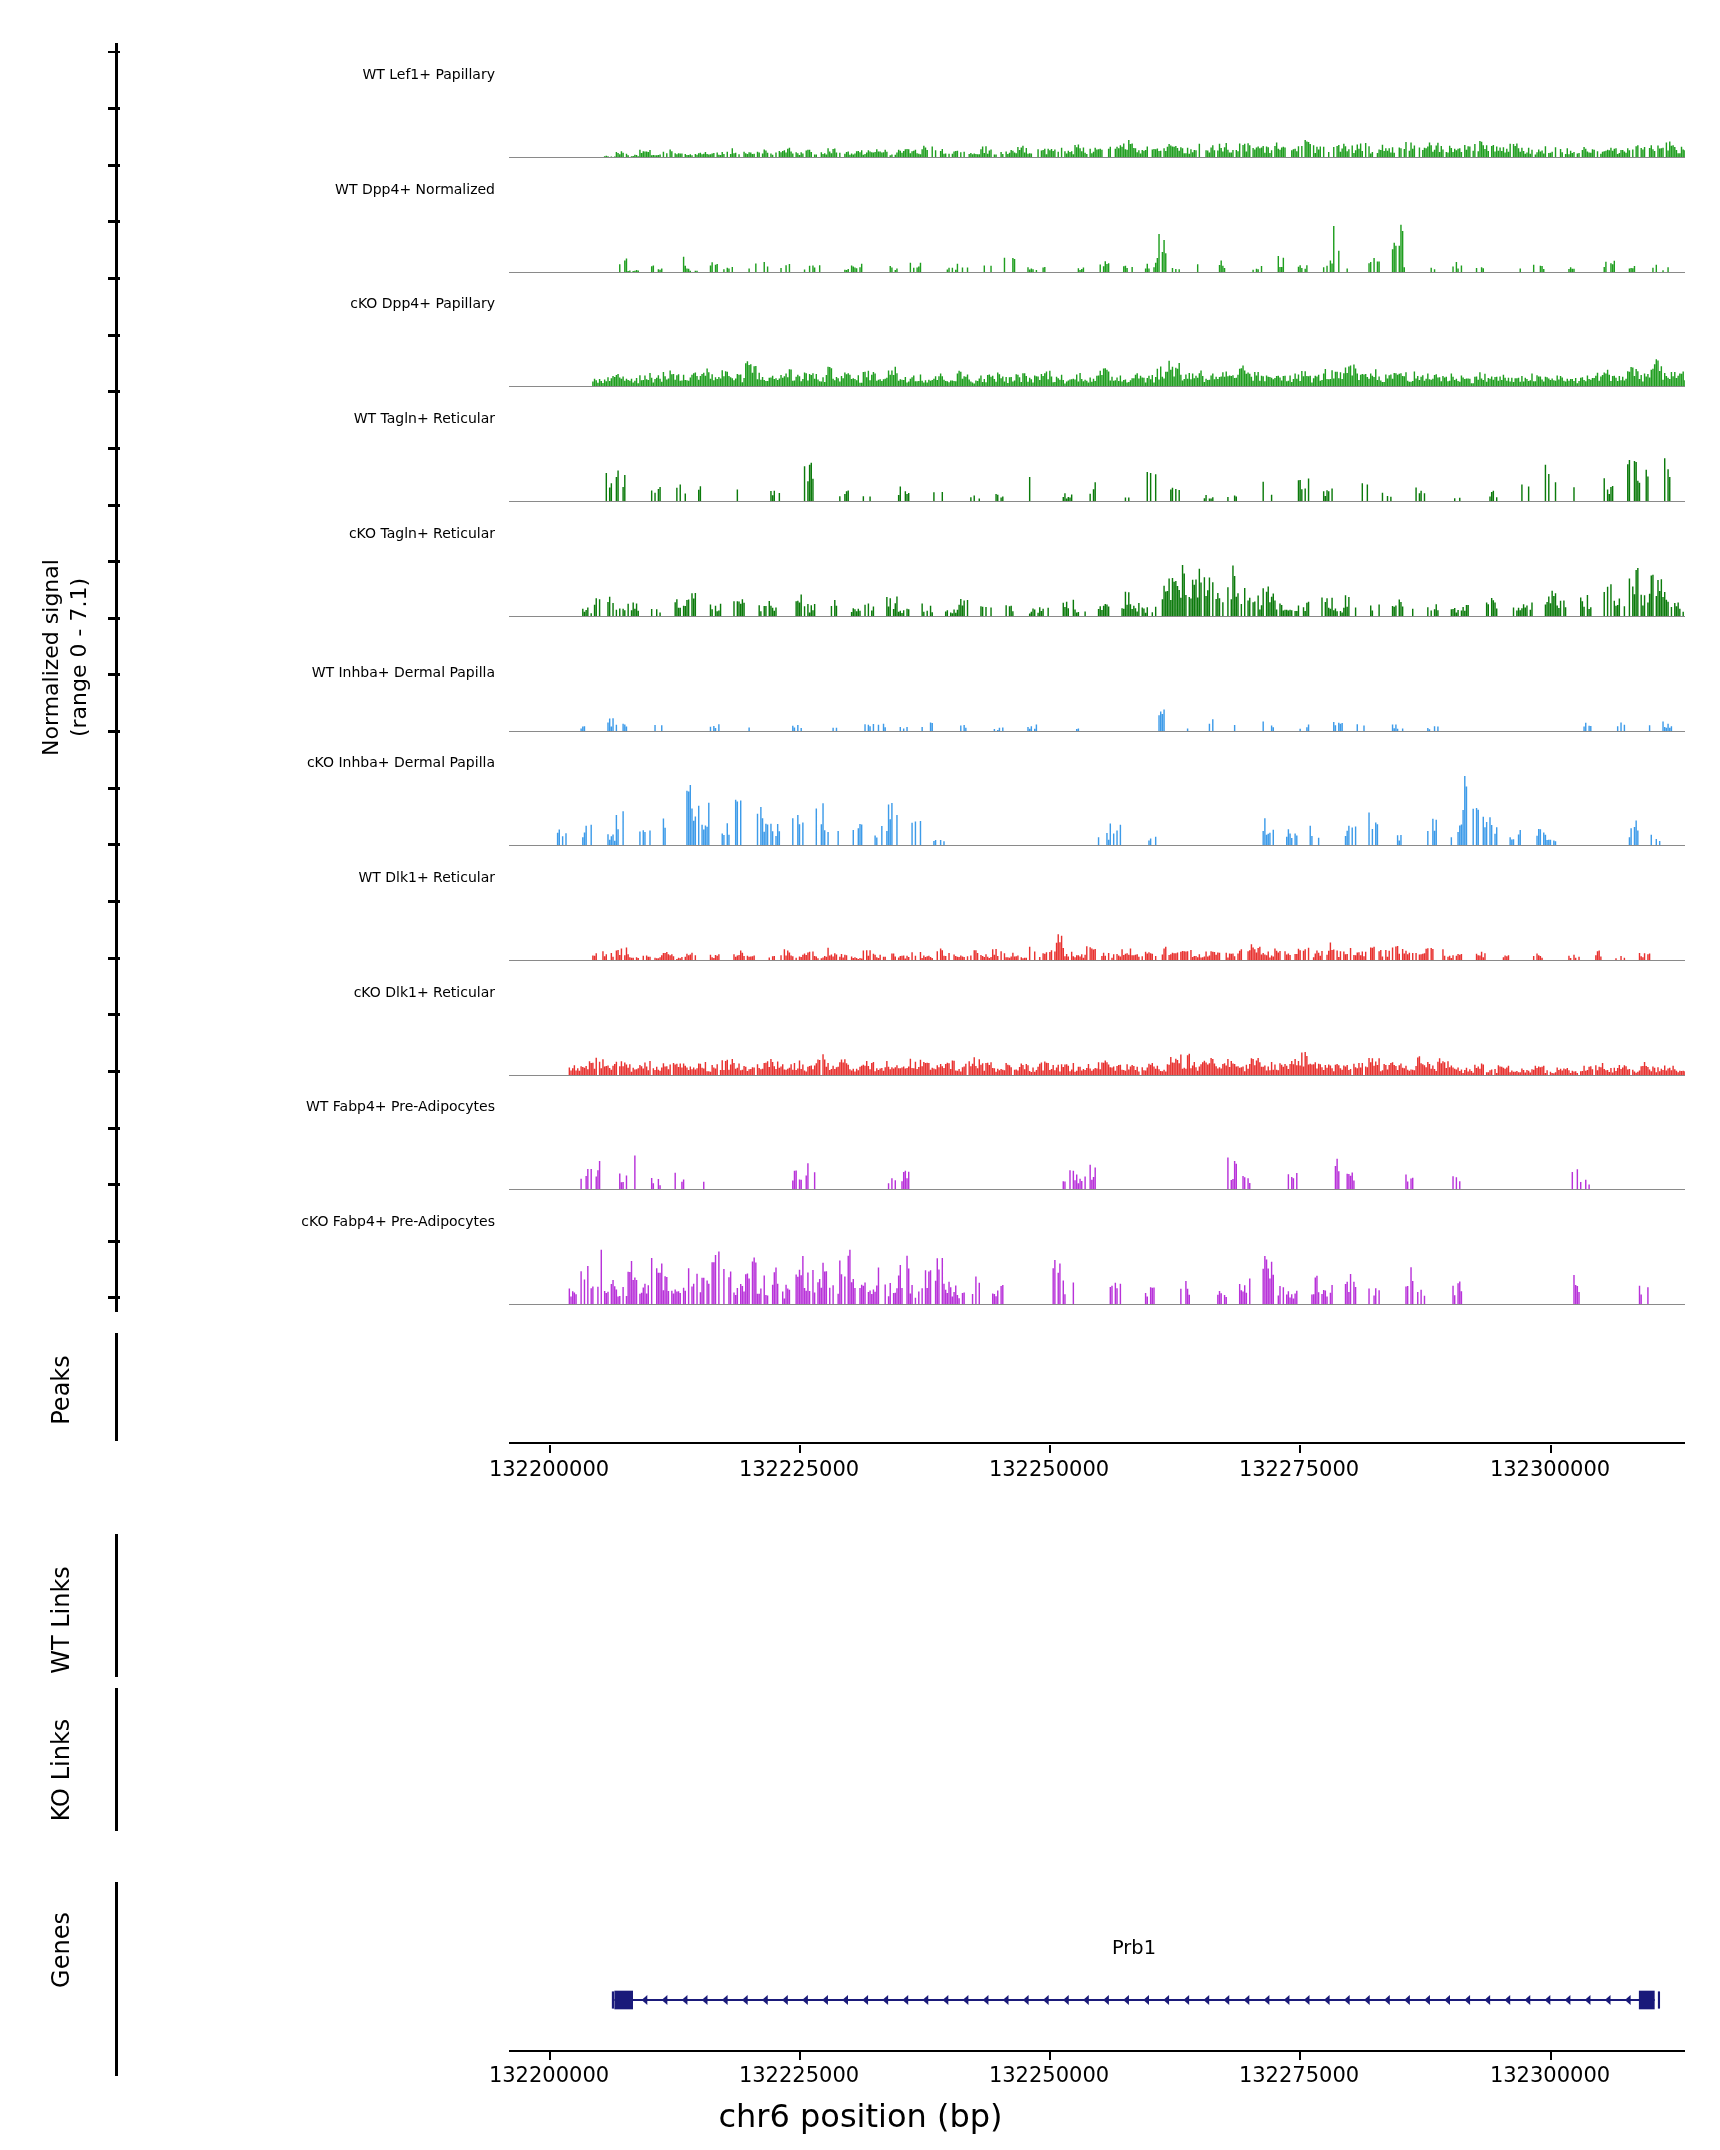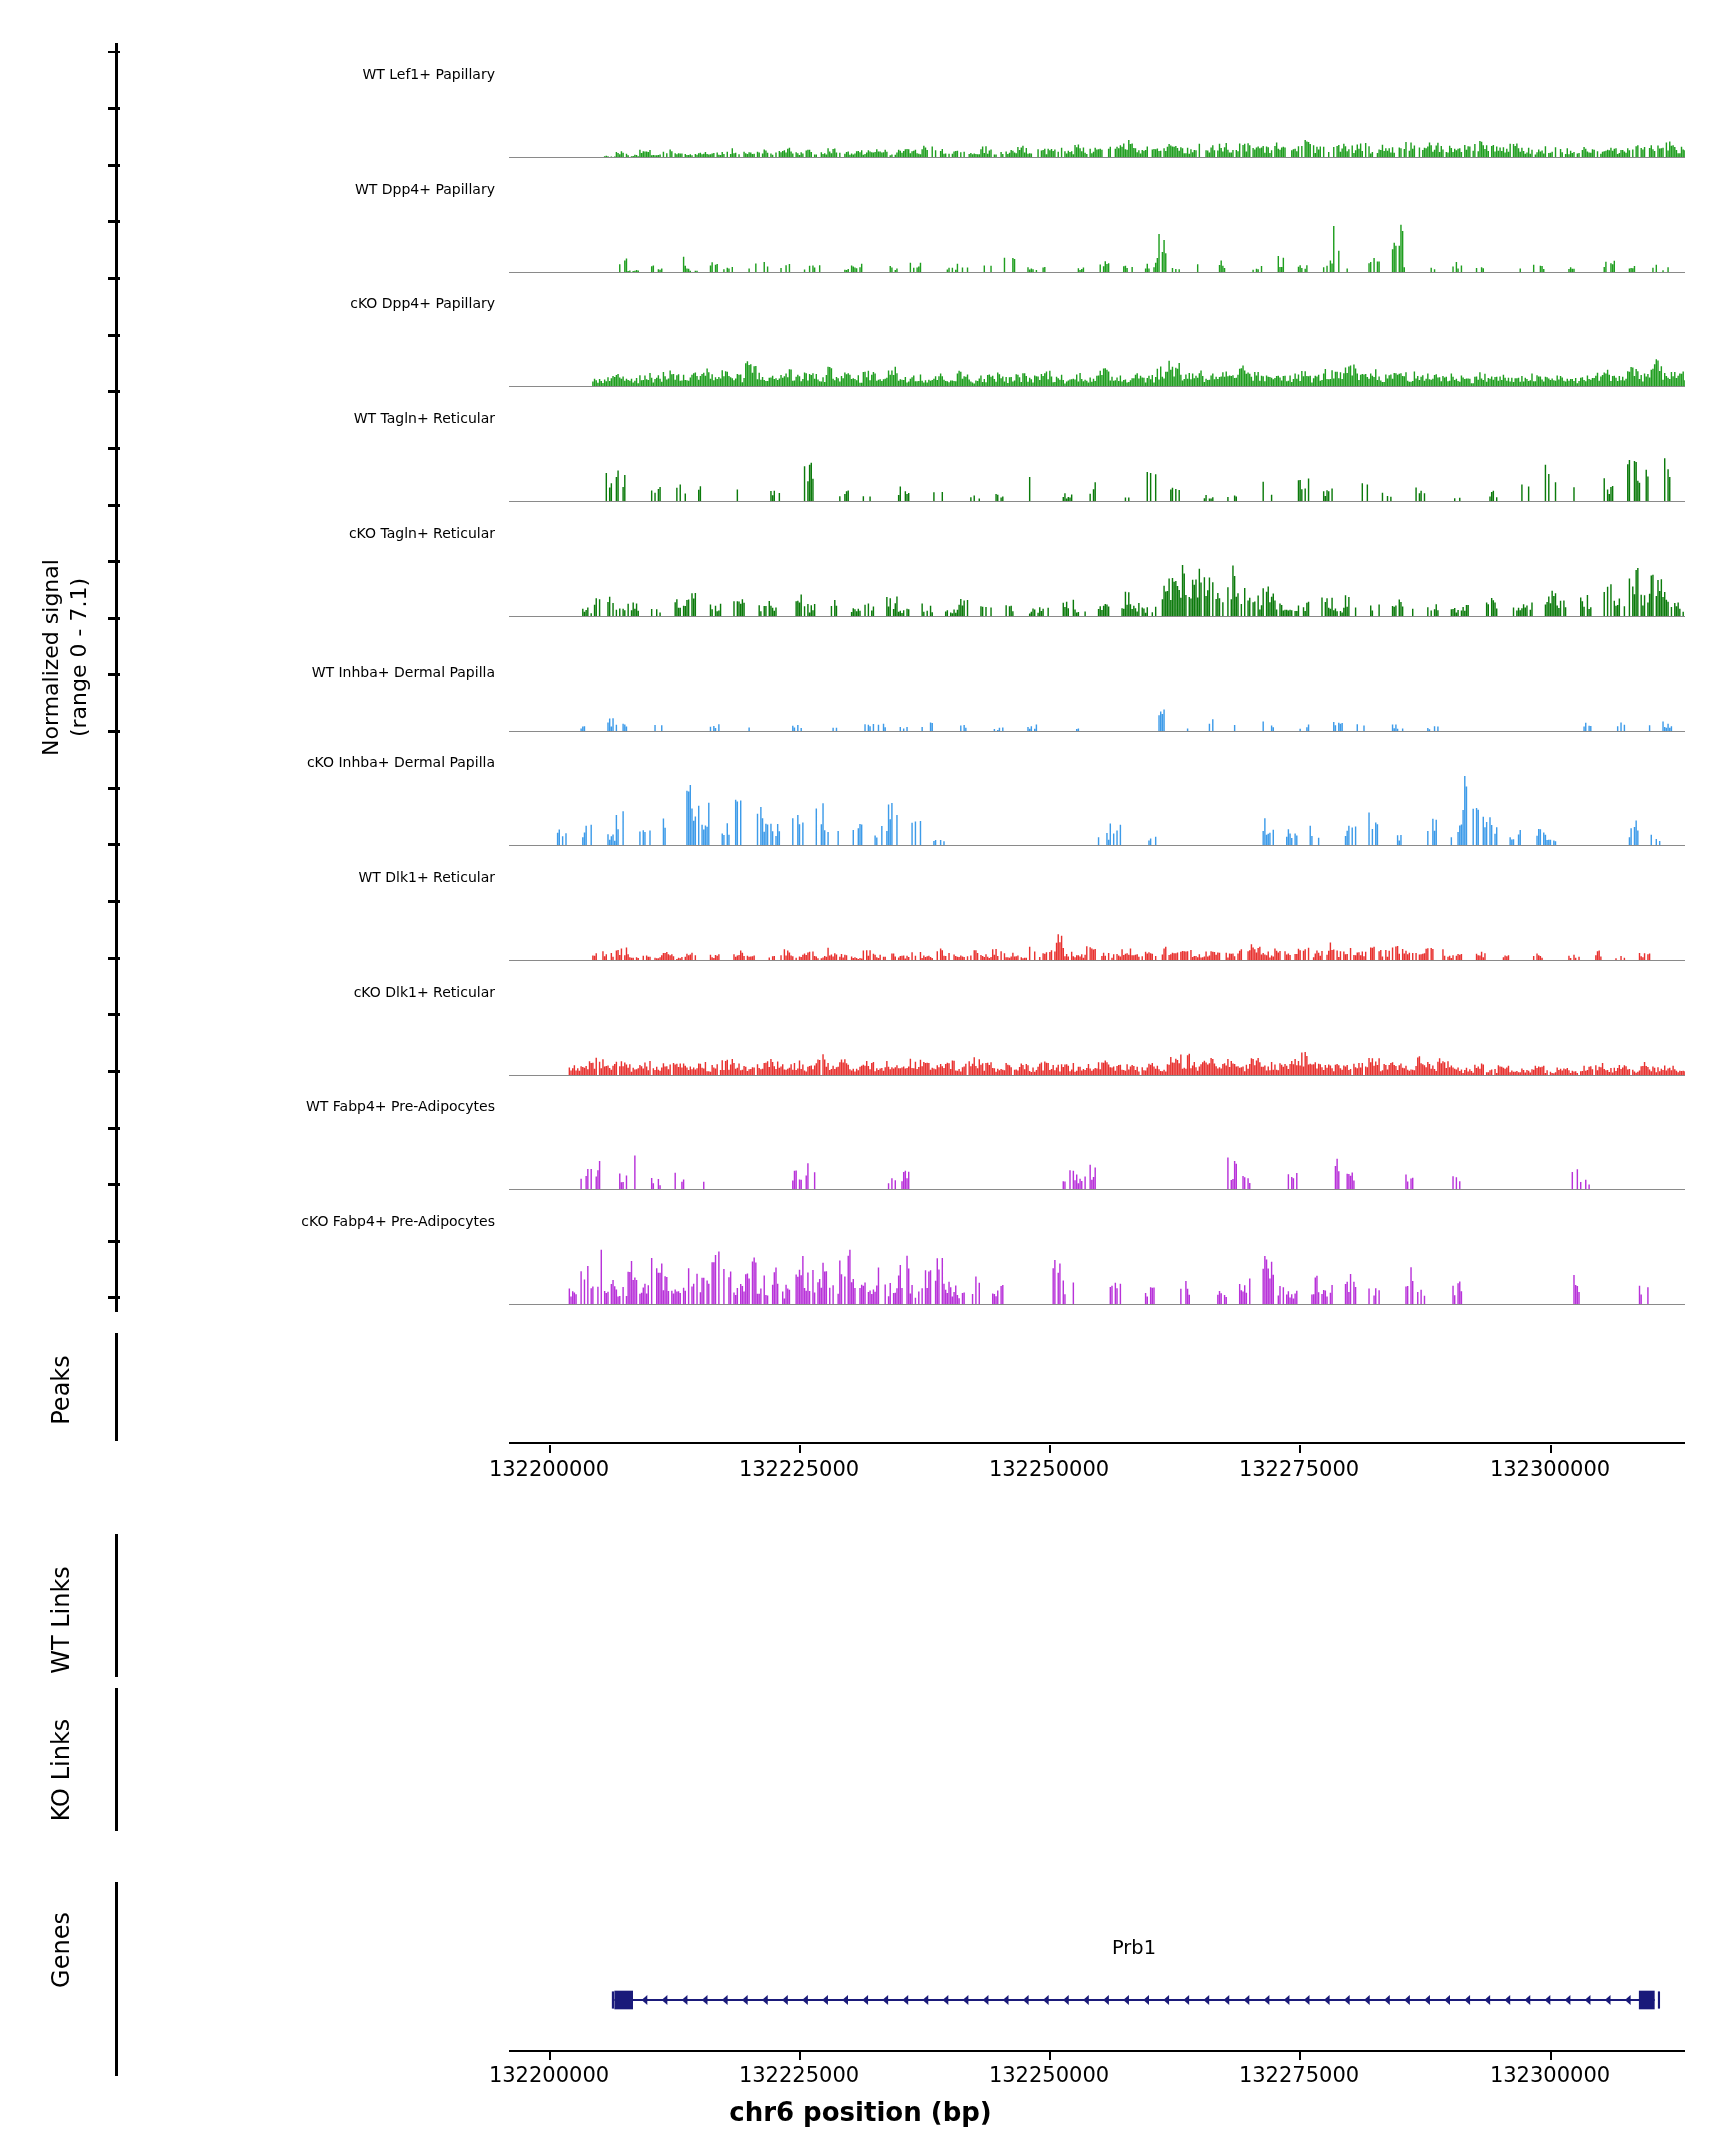--- a/index.html
+++ b/index.html
@@ -107,26 +107,25 @@
   }
   .axis-tick-label {
     position: absolute;
     font-size: 21px;
     color: #000;
     transform: translateX(-50%);
     white-space: nowrap;
   }
   .x-title {
     position: absolute;
-    font-size: 26px;
+    font-size: 32px;
     color: #000;
     text-align: center;
     width: 100%;
     left: 0;
-    font-weight: bold;
   }
   #gene-name {
     position: absolute;
     font-size: 19.4px;
     color: #000;
     transform: translateX(-50%);
   }
 </style>
 </head>
 <body>
@@ -166,21 +165,21 @@
     <div id="tracks">
         <div class="track" style="top: 43px; height: 86px;">
           <div class="track-label" style="top: -5.7px;">WT Lef1+ Papillary</div>
           <div class="track-canvas" style="top: 16px; height: 70px;">
             <svg viewBox="0 0 1640 98" preserveAspectRatio="none">
               <path d="M132.37,98h1.99v-1.01h-1.99zM134.71,98h1.99v-1.71h-1.99zM137.06,98h1.99v-1.14h-1.99zM141.74,98h1.99v-0.62h-1.99zM146.43,98h1.99v-0.87h-1.99zM148.77,98h1.99v-6.96h-1.99zM151.11,98h1.99v-5.65h-1.99zM153.46,98h1.99v-3.95h-1.99zM155.80,98h1.99v-8.30h-1.99zM158.14,98h1.99v-6.04h-1.99zM162.83,98h1.99v-4.56h-1.99zM165.17,98h1.99v-2.37h-1.99zM169.86,98h1.99v-1.00h-1.99zM172.20,98h1.99v-1.56h-1.99zM174.54,98h1.99v-3.12h-1.99zM176.89,98h1.99v-2.74h-1.99zM179.23,98h1.99v-1.01h-1.99zM181.57,98h1.99v-10.31h-1.99zM183.91,98h1.99v-5.58h-1.99zM186.26,98h1.99v-8.02h-1.99zM188.60,98h1.99v-7.78h-1.99zM190.94,98h1.99v-7.74h-1.99zM193.29,98h1.99v-6.95h-1.99zM195.63,98h1.99v-9.83h-1.99zM197.97,98h1.99v-2.56h-1.99zM200.31,98h1.99v-2.74h-1.99zM202.66,98h1.99v-2.50h-1.99zM205.00,98h1.99v-2.45h-1.99zM207.34,98h1.99v-2.87h-1.99zM209.69,98h1.99v-3.40h-1.99zM214.37,98h1.99v-7.58h-1.99zM219.06,98h1.99v-5.47h-1.99zM223.74,98h1.99v-10.52h-1.99zM226.09,98h1.99v-8.29h-1.99zM230.77,98h1.99v-5.30h-1.99zM233.11,98h1.99v-3.80h-1.99zM235.46,98h1.99v-5.33h-1.99zM237.80,98h1.99v-4.97h-1.99zM240.14,98h1.99v-5.05h-1.99zM244.83,98h1.99v-4.30h-1.99zM247.17,98h1.99v-2.90h-1.99zM249.51,98h1.99v-2.81h-1.99zM251.86,98h1.99v-3.74h-1.99zM254.20,98h1.99v-2.65h-1.99zM258.89,98h1.99v-4.18h-1.99zM261.23,98h1.99v-3.20h-1.99zM263.57,98h1.99v-5.25h-1.99zM265.91,98h1.99v-5.94h-1.99zM268.26,98h1.99v-3.90h-1.99zM270.60,98h1.99v-4.45h-1.99zM272.94,98h1.99v-7.09h-1.99zM275.29,98h1.99v-4.33h-1.99zM277.63,98h1.99v-3.63h-1.99zM279.97,98h1.99v-4.04h-1.99zM282.31,98h1.99v-4.99h-1.99zM284.66,98h1.99v-5.54h-1.99zM289.34,98h1.99v-6.33h-1.99zM291.69,98h1.99v-3.18h-1.99zM294.03,98h1.99v-2.68h-1.99zM296.37,98h1.99v-7.16h-1.99zM298.71,98h1.99v-4.25h-1.99zM303.40,98h1.99v-7.53h-1.99zM308.09,98h1.99v-4.34h-1.99zM310.43,98h1.99v-12.44h-1.99zM312.77,98h1.99v-5.27h-1.99zM315.11,98h1.99v-6.16h-1.99zM319.80,98h1.99v-3.78h-1.99zM326.83,98h1.99v-7.50h-1.99zM329.17,98h1.99v-5.35h-1.99zM331.51,98h1.99v-4.34h-1.99zM333.86,98h1.99v-6.63h-1.99zM336.20,98h1.99v-6.46h-1.99zM338.54,98h1.99v-4.35h-1.99zM340.89,98h1.99v-4.52h-1.99zM345.57,98h1.99v-7.47h-1.99zM347.91,98h1.99v-6.35h-1.99zM352.60,98h1.99v-5.02h-1.99zM354.94,98h1.99v-10.60h-1.99zM357.29,98h1.99v-9.07h-1.99zM359.63,98h1.99v-5.94h-1.99zM364.31,98h1.99v-5.14h-1.99zM366.66,98h1.99v-3.03h-1.99zM371.34,98h1.99v-6.45h-1.99zM376.03,98h1.99v-8.56h-1.99zM378.37,98h1.99v-6.73h-1.99zM380.71,98h1.99v-8.36h-1.99zM383.06,98h1.99v-9.42h-1.99zM385.40,98h1.99v-6.38h-1.99zM387.74,98h1.99v-11.67h-1.99zM390.09,98h1.99v-13.26h-1.99zM392.43,98h1.99v-7.98h-1.99zM394.77,98h1.99v-5.09h-1.99zM399.46,98h1.99v-6.79h-1.99zM401.80,98h1.99v-5.38h-1.99zM404.14,98h1.99v-2.99h-1.99zM406.49,98h1.99v-6.67h-1.99zM408.83,98h1.99v-4.81h-1.99zM413.51,98h1.99v-9.15h-1.99zM415.86,98h1.99v-10.34h-1.99zM418.20,98h1.99v-10.29h-1.99zM420.54,98h1.99v-7.09h-1.99zM425.23,98h1.99v-3.52h-1.99zM427.57,98h1.99v-3.67h-1.99zM434.60,98h1.99v-6.67h-1.99zM436.94,98h1.99v-4.43h-1.99zM439.29,98h1.99v-5.49h-1.99zM441.63,98h1.99v-3.52h-1.99zM443.97,98h1.99v-12.40h-1.99zM446.31,98h1.99v-7.98h-1.99zM448.66,98h1.99v-5.46h-1.99zM451.00,98h1.99v-11.46h-1.99zM453.34,98h1.99v-12.04h-1.99zM455.69,98h1.99v-6.29h-1.99zM460.37,98h1.99v-6.21h-1.99zM467.40,98h1.99v-4.76h-1.99zM469.74,98h1.99v-7.22h-1.99zM472.09,98h1.99v-7.92h-1.99zM474.43,98h1.99v-3.05h-1.99zM476.77,98h1.99v-5.00h-1.99zM479.11,98h1.99v-3.41h-1.99zM481.46,98h1.99v-4.91h-1.99zM483.80,98h1.99v-8.21h-1.99zM486.14,98h1.99v-8.63h-1.99zM488.49,98h1.99v-6.70h-1.99zM490.83,98h1.99v-9.47h-1.99zM493.17,98h1.99v-3.27h-1.99zM495.51,98h1.99v-4.10h-1.99zM497.86,98h1.99v-6.38h-1.99zM500.20,98h1.99v-9.57h-1.99zM502.54,98h1.99v-7.77h-1.99zM504.89,98h1.99v-6.84h-1.99zM507.23,98h1.99v-6.41h-1.99zM509.57,98h1.99v-7.08h-1.99zM511.91,98h1.99v-10.90h-1.99zM514.26,98h1.99v-7.68h-1.99zM516.60,98h1.99v-7.80h-1.99zM518.94,98h1.99v-6.24h-1.99zM521.29,98h1.99v-6.62h-1.99zM523.63,98h1.99v-10.16h-1.99zM525.97,98h1.99v-7.54h-1.99zM530.66,98h1.99v-2.57h-1.99zM533.00,98h1.99v-3.72h-1.99zM537.69,98h1.99v-3.13h-1.99zM540.03,98h1.99v-6.45h-1.99zM542.37,98h1.99v-10.16h-1.99zM544.71,98h1.99v-8.97h-1.99zM547.06,98h1.99v-6.10h-1.99zM549.40,98h1.99v-8.68h-1.99zM551.74,98h1.99v-11.01h-1.99zM554.09,98h1.99v-11.36h-1.99zM556.43,98h1.99v-11.12h-1.99zM558.77,98h1.99v-5.29h-1.99zM561.11,98h1.99v-8.15h-1.99zM563.46,98h1.99v-8.80h-1.99zM565.80,98h1.99v-10.14h-1.99zM568.14,98h1.99v-5.32h-1.99zM570.49,98h1.99v-4.63h-1.99zM572.83,98h1.99v-4.04h-1.99zM575.17,98h1.99v-11.14h-1.99zM577.51,98h1.99v-15.88h-1.99zM579.86,98h1.99v-13.39h-1.99zM582.20,98h1.99v-10.08h-1.99zM589.23,98h1.99v-14.74h-1.99zM593.91,98h1.99v-9.54h-1.99zM600.94,98h1.99v-8.35h-1.99zM603.29,98h1.99v-11.29h-1.99zM605.63,98h1.99v-4.56h-1.99zM607.97,98h1.99v-5.03h-1.99zM612.66,98h1.99v-4.47h-1.99zM617.34,98h1.99v-4.48h-1.99zM619.69,98h1.99v-7.86h-1.99zM622.03,98h1.99v-8.41h-1.99zM624.37,98h1.99v-9.00h-1.99zM629.06,98h1.99v-6.61h-1.99zM633.74,98h1.99v-7.43h-1.99zM640.77,98h1.99v-4.42h-1.99zM643.11,98h1.99v-5.66h-1.99zM645.46,98h1.99v-4.06h-1.99zM647.80,98h1.99v-5.01h-1.99zM650.14,98h1.99v-4.18h-1.99zM652.49,98h1.99v-3.81h-1.99zM654.83,98h1.99v-4.02h-1.99zM657.17,98h1.99v-10.97h-1.99zM659.51,98h1.99v-15.02h-1.99zM661.86,98h1.99v-5.72h-1.99zM664.20,98h1.99v-15.15h-1.99zM666.54,98h1.99v-4.57h-1.99zM668.89,98h1.99v-9.26h-1.99zM671.23,98h1.99v-10.66h-1.99zM675.91,98h1.99v-3.47h-1.99zM678.26,98h1.99v-3.69h-1.99zM685.29,98h1.99v-7.03h-1.99zM687.63,98h1.99v-4.30h-1.99zM692.31,98h1.99v-7.75h-1.99zM694.66,98h1.99v-4.25h-1.99zM697.00,98h1.99v-5.94h-1.99zM699.34,98h1.99v-10.04h-1.99zM701.69,98h1.99v-8.77h-1.99zM704.03,98h1.99v-6.48h-1.99zM706.37,98h1.99v-5.50h-1.99zM708.71,98h1.99v-14.35h-1.99zM711.06,98h1.99v-10.05h-1.99zM713.40,98h1.99v-13.51h-1.99zM715.74,98h1.99v-16.02h-1.99zM718.09,98h1.99v-6.50h-1.99zM720.43,98h1.99v-12.67h-1.99zM722.77,98h1.99v-4.65h-1.99zM725.11,98h1.99v-5.17h-1.99zM727.46,98h1.99v-5.10h-1.99zM736.83,98h1.99v-11.15h-1.99zM741.51,98h1.99v-9.07h-1.99zM743.86,98h1.99v-9.88h-1.99zM746.20,98h1.99v-11.55h-1.99zM748.54,98h1.99v-4.06h-1.99zM750.89,98h1.99v-11.75h-1.99zM753.23,98h1.99v-9.41h-1.99zM755.57,98h1.99v-11.39h-1.99zM757.91,98h1.99v-8.48h-1.99zM760.26,98h1.99v-10.55h-1.99zM764.94,98h1.99v-7.57h-1.99zM769.63,98h1.99v-13.01h-1.99zM774.31,98h1.99v-8.33h-1.99zM776.66,98h1.99v-4.80h-1.99zM779.00,98h1.99v-8.84h-1.99zM781.34,98h1.99v-7.13h-1.99zM783.69,98h1.99v-8.21h-1.99zM786.03,98h1.99v-3.77h-1.99zM788.37,98h1.99v-17.19h-1.99zM790.71,98h1.99v-13.80h-1.99zM793.06,98h1.99v-17.74h-1.99zM795.40,98h1.99v-12.38h-1.99zM797.74,98h1.99v-8.27h-1.99zM800.09,98h1.99v-13.44h-1.99zM802.43,98h1.99v-6.18h-1.99zM804.77,98h1.99v-4.18h-1.99zM809.46,98h1.99v-11.67h-1.99zM811.80,98h1.99v-5.45h-1.99zM814.14,98h1.99v-7.47h-1.99zM816.49,98h1.99v-13.09h-1.99zM818.83,98h1.99v-10.52h-1.99zM821.17,98h1.99v-11.08h-1.99zM823.51,98h1.99v-11.65h-1.99zM825.86,98h1.99v-10.31h-1.99zM835.23,98h1.99v-11.75h-1.99zM837.57,98h1.99v-14.42h-1.99zM844.60,98h1.99v-11.81h-1.99zM846.94,98h1.99v-14.57h-1.99zM849.29,98h1.99v-12.50h-1.99zM851.63,98h1.99v-16.71h-1.99zM853.97,98h1.99v-14.45h-1.99zM856.31,98h1.99v-19.30h-1.99zM858.66,98h1.99v-11.04h-1.99zM861.00,98h1.99v-10.24h-1.99zM863.34,98h1.99v-24.08h-1.99zM865.69,98h1.99v-18.36h-1.99zM868.03,98h1.99v-19.05h-1.99zM870.37,98h1.99v-12.84h-1.99zM872.71,98h1.99v-12.56h-1.99zM875.06,98h1.99v-6.82h-1.99zM877.40,98h1.99v-9.54h-1.99zM879.74,98h1.99v-4.96h-1.99zM882.09,98h1.99v-10.05h-1.99zM884.43,98h1.99v-8.83h-1.99zM886.77,98h1.99v-9.82h-1.99zM889.11,98h1.99v-14.76h-1.99zM896.14,98h1.99v-10.68h-1.99zM898.49,98h1.99v-11.48h-1.99zM900.83,98h1.99v-11.07h-1.99zM903.17,98h1.99v-11.91h-1.99zM905.51,98h1.99v-8.60h-1.99zM907.86,98h1.99v-8.82h-1.99zM912.54,98h1.99v-12.31h-1.99zM914.89,98h1.99v-8.47h-1.99zM917.23,98h1.99v-14.54h-1.99zM919.57,98h1.99v-18.41h-1.99zM921.91,98h1.99v-16.39h-1.99zM924.26,98h1.99v-14.82h-1.99zM926.60,98h1.99v-14.49h-1.99zM928.94,98h1.99v-15.66h-1.99zM931.29,98h1.99v-12.81h-1.99zM933.63,98h1.99v-8.96h-1.99zM935.97,98h1.99v-13.84h-1.99zM938.31,98h1.99v-12.28h-1.99zM940.66,98h1.99v-5.49h-1.99zM943.00,98h1.99v-5.45h-1.99zM945.34,98h1.99v-13.08h-1.99zM947.69,98h1.99v-4.55h-1.99zM950.03,98h1.99v-11.01h-1.99zM952.37,98h1.99v-6.87h-1.99zM954.71,98h1.99v-10.05h-1.99zM957.06,98h1.99v-9.70h-1.99zM961.74,98h1.99v-18.66h-1.99zM971.11,98h1.99v-9.54h-1.99zM973.46,98h1.99v-9.21h-1.99zM975.80,98h1.99v-6.49h-1.99zM978.14,98h1.99v-13.34h-1.99zM980.49,98h1.99v-16.55h-1.99zM982.83,98h1.99v-9.57h-1.99zM987.51,98h1.99v-9.08h-1.99zM989.86,98h1.99v-18.74h-1.99zM992.20,98h1.99v-12.85h-1.99zM994.54,98h1.99v-7.81h-1.99zM996.89,98h1.99v-13.79h-1.99zM999.23,98h1.99v-19.71h-1.99zM1001.57,98h1.99v-10.36h-1.99zM1003.91,98h1.99v-6.33h-1.99zM1006.26,98h1.99v-6.27h-1.99zM1008.60,98h1.99v-9.84h-1.99zM1013.29,98h1.99v-10.07h-1.99zM1015.63,98h1.99v-8.20h-1.99zM1017.97,98h1.99v-19.16h-1.99zM1022.66,98h1.99v-17.22h-1.99zM1025.00,98h1.99v-18.76h-1.99zM1027.34,98h1.99v-7.98h-1.99zM1029.69,98h1.99v-19.52h-1.99zM1032.03,98h1.99v-16.55h-1.99zM1036.71,98h1.99v-12.87h-1.99zM1039.06,98h1.99v-10.72h-1.99zM1041.40,98h1.99v-13.62h-1.99zM1043.74,98h1.99v-14.98h-1.99zM1046.09,98h1.99v-12.37h-1.99zM1048.43,98h1.99v-13.45h-1.99zM1050.77,98h1.99v-15.51h-1.99zM1053.11,98h1.99v-5.90h-1.99zM1055.46,98h1.99v-15.07h-1.99zM1057.80,98h1.99v-13.71h-1.99zM1060.14,98h1.99v-5.68h-1.99zM1062.49,98h1.99v-9.42h-1.99zM1067.17,98h1.99v-15.71h-1.99zM1069.51,98h1.99v-20.52h-1.99zM1071.86,98h1.99v-11.71h-1.99zM1074.20,98h1.99v-10.13h-1.99zM1076.54,98h1.99v-13.49h-1.99zM1078.89,98h1.99v-14.56h-1.99zM1081.23,98h1.99v-13.36h-1.99zM1090.60,98h1.99v-9.68h-1.99zM1092.94,98h1.99v-10.85h-1.99zM1095.29,98h1.99v-11.74h-1.99zM1097.63,98h1.99v-8.25h-1.99zM1099.97,98h1.99v-15.35h-1.99zM1104.66,98h1.99v-15.55h-1.99zM1109.34,98h1.99v-24.07h-1.99zM1111.69,98h1.99v-21.99h-1.99zM1114.03,98h1.99v-21.32h-1.99zM1116.37,98h1.99v-18.42h-1.99zM1121.06,98h1.99v-16.78h-1.99zM1123.40,98h1.99v-5.52h-1.99zM1125.74,98h1.99v-14.57h-1.99zM1128.09,98h1.99v-10.70h-1.99zM1130.43,98h1.99v-14.74h-1.99zM1135.11,98h1.99v-14.61h-1.99zM1142.14,98h1.99v-6.97h-1.99zM1149.17,98h1.99v-14.29h-1.99zM1153.86,98h1.99v-15.57h-1.99zM1156.20,98h1.99v-16.89h-1.99zM1158.54,98h1.99v-7.51h-1.99zM1160.89,98h1.99v-11.98h-1.99zM1163.23,98h1.99v-18.99h-1.99zM1165.57,98h1.99v-15.14h-1.99zM1167.91,98h1.99v-8.21h-1.99zM1170.26,98h1.99v-11.02h-1.99zM1174.94,98h1.99v-16.33h-1.99zM1177.29,98h1.99v-5.81h-1.99zM1179.63,98h1.99v-9.53h-1.99zM1181.97,98h1.99v-17.80h-1.99zM1184.31,98h1.99v-11.67h-1.99zM1186.66,98h1.99v-19.21h-1.99zM1189.00,98h1.99v-8.63h-1.99zM1193.69,98h1.99v-19.87h-1.99zM1198.37,98h1.99v-15.30h-1.99zM1200.71,98h1.99v-4.94h-1.99zM1203.06,98h1.99v-7.08h-1.99zM1210.09,98h1.99v-5.78h-1.99zM1212.43,98h1.99v-10.54h-1.99zM1214.77,98h1.99v-9.91h-1.99zM1217.11,98h1.99v-17.33h-1.99zM1219.46,98h1.99v-8.51h-1.99zM1221.80,98h1.99v-12.35h-1.99zM1224.14,98h1.99v-9.03h-1.99zM1226.49,98h1.99v-12.49h-1.99zM1228.83,98h1.99v-6.55h-1.99zM1231.17,98h1.99v-13.79h-1.99zM1233.51,98h1.99v-5.92h-1.99zM1240.54,98h1.99v-13.38h-1.99zM1242.89,98h1.99v-12.35h-1.99zM1247.57,98h1.99v-11.20h-1.99zM1249.91,98h1.99v-21.33h-1.99zM1254.60,98h1.99v-9.04h-1.99zM1256.94,98h1.99v-20.49h-1.99zM1259.29,98h1.99v-11.80h-1.99zM1261.63,98h1.99v-16.21h-1.99zM1268.66,98h1.99v-13.39h-1.99zM1273.34,98h1.99v-9.99h-1.99zM1275.69,98h1.99v-13.04h-1.99zM1278.03,98h1.99v-12.52h-1.99zM1280.37,98h1.99v-14.83h-1.99zM1282.71,98h1.99v-20.60h-1.99zM1285.06,98h1.99v-16.76h-1.99zM1287.40,98h1.99v-7.56h-1.99zM1289.74,98h1.99v-10.18h-1.99zM1292.09,98h1.99v-16.45h-1.99zM1294.43,98h1.99v-20.29h-1.99zM1296.77,98h1.99v-7.23h-1.99zM1299.11,98h1.99v-15.78h-1.99zM1301.46,98h1.99v-10.67h-1.99zM1306.14,98h1.99v-7.18h-1.99zM1308.49,98h1.99v-6.29h-1.99zM1310.83,98h1.99v-15.87h-1.99zM1313.17,98h1.99v-12.87h-1.99zM1315.51,98h1.99v-7.20h-1.99zM1317.86,98h1.99v-11.55h-1.99zM1320.20,98h1.99v-9.49h-1.99zM1322.54,98h1.99v-11.60h-1.99zM1324.89,98h1.99v-12.56h-1.99zM1327.23,98h1.99v-6.99h-1.99zM1331.91,98h1.99v-16.96h-1.99zM1334.26,98h1.99v-10.16h-1.99zM1336.60,98h1.99v-15.10h-1.99zM1338.94,98h1.99v-14.97h-1.99zM1343.63,98h1.99v-8.77h-1.99zM1345.97,98h1.99v-18.63h-1.99zM1350.66,98h1.99v-8.20h-1.99zM1353.00,98h1.99v-22.74h-1.99zM1355.34,98h1.99v-21.82h-1.99zM1357.69,98h1.99v-16.55h-1.99zM1360.03,98h1.99v-11.35h-1.99zM1362.37,98h1.99v-16.61h-1.99zM1364.71,98h1.99v-8.64h-1.99zM1369.40,98h1.99v-15.54h-1.99zM1371.74,98h1.99v-17.09h-1.99zM1374.09,98h1.99v-7.73h-1.99zM1376.43,98h1.99v-15.07h-1.99zM1378.77,98h1.99v-9.02h-1.99zM1381.11,98h1.99v-13.32h-1.99zM1383.46,98h1.99v-8.59h-1.99zM1385.80,98h1.99v-13.68h-1.99zM1388.14,98h1.99v-6.48h-1.99zM1390.49,98h1.99v-11.88h-1.99zM1392.83,98h1.99v-7.28h-1.99zM1395.17,98h1.99v-18.72h-1.99zM1399.86,98h1.99v-18.43h-1.99zM1402.20,98h1.99v-15.47h-1.99zM1404.54,98h1.99v-19.14h-1.99zM1406.89,98h1.99v-12.42h-1.99zM1409.23,98h1.99v-7.51h-1.99zM1411.57,98h1.99v-13.14h-1.99zM1413.91,98h1.99v-8.56h-1.99zM1416.26,98h1.99v-4.57h-1.99zM1418.60,98h1.99v-6.53h-1.99zM1420.94,98h1.99v-13.06h-1.99zM1423.29,98h1.99v-4.58h-1.99zM1425.63,98h1.99v-10.26h-1.99zM1430.31,98h1.99v-3.47h-1.99zM1432.66,98h1.99v-6.90h-1.99zM1435.00,98h1.99v-10.65h-1.99zM1437.34,98h1.99v-7.93h-1.99zM1439.69,98h1.99v-9.09h-1.99zM1442.03,98h1.99v-5.12h-1.99zM1444.37,98h1.99v-15.32h-1.99zM1449.06,98h1.99v-5.78h-1.99zM1451.40,98h1.99v-5.91h-1.99zM1453.74,98h1.99v-7.33h-1.99zM1458.43,98h1.99v-14.00h-1.99zM1465.46,98h1.99v-11.37h-1.99zM1467.80,98h1.99v-6.59h-1.99zM1472.49,98h1.99v-4.21h-1.99zM1474.83,98h1.99v-12.58h-1.99zM1477.17,98h1.99v-3.73h-1.99zM1479.51,98h1.99v-8.93h-1.99zM1481.86,98h1.99v-5.80h-1.99zM1484.20,98h1.99v-7.01h-1.99zM1488.89,98h1.99v-5.06h-1.99zM1491.23,98h1.99v-5.62h-1.99zM1495.91,98h1.99v-9.89h-1.99zM1498.26,98h1.99v-14.12h-1.99zM1500.60,98h1.99v-11.61h-1.99zM1502.94,98h1.99v-7.79h-1.99zM1505.29,98h1.99v-6.24h-1.99zM1507.63,98h1.99v-6.21h-1.99zM1509.97,98h1.99v-11.07h-1.99zM1512.31,98h1.99v-10.43h-1.99zM1517.00,98h1.99v-8.06h-1.99zM1521.69,98h1.99v-4.58h-1.99zM1524.03,98h1.99v-7.51h-1.99zM1526.37,98h1.99v-8.24h-1.99zM1528.71,98h1.99v-8.79h-1.99zM1531.06,98h1.99v-10.25h-1.99zM1533.40,98h1.99v-9.72h-1.99zM1535.74,98h1.99v-13.26h-1.99zM1538.09,98h1.99v-8.91h-1.99zM1540.43,98h1.99v-11.74h-1.99zM1542.77,98h1.99v-12.49h-1.99zM1545.11,98h1.99v-4.16h-1.99zM1547.46,98h1.99v-5.63h-1.99zM1549.80,98h1.99v-9.89h-1.99zM1552.14,98h1.99v-9.84h-1.99zM1554.49,98h1.99v-7.78h-1.99zM1556.83,98h1.99v-5.98h-1.99zM1559.17,98h1.99v-12.57h-1.99zM1561.51,98h1.99v-9.69h-1.99zM1566.20,98h1.99v-10.49h-1.99zM1570.89,98h1.99v-15.31h-1.99zM1573.23,98h1.99v-16.70h-1.99zM1577.91,98h1.99v-12.67h-1.99zM1580.26,98h1.99v-10.69h-1.99zM1582.60,98h1.99v-14.15h-1.99zM1589.63,98h1.99v-12.81h-1.99zM1591.97,98h1.99v-16.64h-1.99zM1594.31,98h1.99v-11.09h-1.99zM1596.66,98h1.99v-8.65h-1.99zM1601.34,98h1.99v-16.19h-1.99zM1603.69,98h1.99v-12.03h-1.99zM1606.03,98h1.99v-12.56h-1.99zM1608.37,98h1.99v-13.31h-1.99zM1613.06,98h1.99v-20.61h-1.99zM1615.40,98h1.99v-9.30h-1.99zM1617.74,98h1.99v-21.89h-1.99zM1620.09,98h1.99v-15.82h-1.99zM1622.43,98h1.99v-16.64h-1.99zM1624.77,98h1.99v-14.17h-1.99zM1627.11,98h1.99v-9.78h-1.99zM1629.46,98h1.99v-5.20h-1.99zM1631.80,98h1.99v-5.48h-1.99zM1634.14,98h1.99v-14.42h-1.99zM1636.49,98h1.99v-10.48h-1.99zM1638.83,98h1.99v-9.67h-1.99z" fill="#1f9e1f"></path>
             </svg>
           </div>
         </div>
         <div class="track" style="top: 158px; height: 86px;">
-          <div class="track-label" style="top: -5.7px;">WT Dpp4+ Papillary</div>
+          <div class="track-label" style="top: -5.7px;">WT Dpp4+ Normalized</div>
           <div class="track-canvas" style="top: 16px; height: 70px;">
             <svg viewBox="0 0 1640 98" preserveAspectRatio="none">
               <path d="M153.46,98h1.99v-11.16h-1.99zM160.49,98h1.99v-16.46h-1.99zM162.83,98h1.99v-19.17h-1.99zM165.17,98h1.99v-1.30h-1.99zM167.51,98h1.99v-2.21h-1.99zM172.20,98h1.99v-1.27h-1.99zM174.54,98h1.99v-1.87h-1.99zM176.89,98h1.99v-2.87h-1.99zM179.23,98h1.99v-2.11h-1.99zM197.97,98h1.99v-8.22h-1.99zM200.31,98h1.99v-9.15h-1.99zM207.34,98h1.99v-3.75h-1.99zM209.69,98h1.99v-3.14h-1.99zM212.03,98h1.99v-5.06h-1.99zM242.49,98h1.99v-21.58h-1.99zM244.83,98h1.99v-8.87h-1.99zM247.17,98h1.99v-4.81h-1.99zM249.51,98h1.99v-4.68h-1.99zM251.86,98h1.99v-1.82h-1.99zM258.89,98h1.99v-1.87h-1.99zM261.23,98h1.99v-1.95h-1.99zM279.97,98h1.99v-9.32h-1.99zM282.31,98h1.99v-13.98h-1.99zM287.00,98h1.99v-10.15h-1.99zM289.34,98h1.99v-11.41h-1.99zM298.71,98h1.99v-3.95h-1.99zM303.40,98h1.99v-5.90h-1.99zM305.74,98h1.99v-5.03h-1.99zM310.43,98h1.99v-7.24h-1.99zM333.86,98h1.99v-4.87h-1.99zM343.23,98h1.99v-11.92h-1.99zM354.94,98h1.99v-14.31h-1.99zM359.63,98h1.99v-7.68h-1.99zM378.37,98h1.99v-5.73h-1.99zM385.40,98h1.99v-9.56h-1.99zM390.09,98h1.99v-11.29h-1.99zM411.17,98h1.99v-3.54h-1.99zM418.20,98h1.99v-8.82h-1.99zM422.89,98h1.99v-9.36h-1.99zM425.23,98h1.99v-6.31h-1.99zM432.26,98h1.99v-9.54h-1.99zM467.40,98h1.99v-3.37h-1.99zM469.74,98h1.99v-2.77h-1.99zM472.09,98h1.99v-4.27h-1.99zM476.77,98h1.99v-9.32h-1.99zM479.11,98h1.99v-7.96h-1.99zM481.46,98h1.99v-6.44h-1.99zM483.80,98h1.99v-5.27h-1.99zM488.49,98h1.99v-6.67h-1.99zM490.83,98h1.99v-11.65h-1.99zM530.66,98h1.99v-8.61h-1.99zM533.00,98h1.99v-6.32h-1.99zM537.69,98h1.99v-2.94h-1.99zM540.03,98h1.99v-5.02h-1.99zM558.77,98h1.99v-13.29h-1.99zM563.46,98h1.99v-5.87h-1.99zM568.14,98h1.99v-6.22h-1.99zM570.49,98h1.99v-7.98h-1.99zM572.83,98h1.99v-13.08h-1.99zM610.31,98h1.99v-3.59h-1.99zM612.66,98h1.99v-5.90h-1.99zM617.34,98h1.99v-5.91h-1.99zM622.03,98h1.99v-3.16h-1.99zM624.37,98h1.99v-11.54h-1.99zM631.40,98h1.99v-6.43h-1.99zM638.43,98h1.99v-6.50h-1.99zM661.86,98h1.99v-9.36h-1.99zM671.23,98h1.99v-8.92h-1.99zM689.97,98h1.99v-20.20h-1.99zM701.69,98h1.99v-19.72h-1.99zM704.03,98h1.99v-18.38h-1.99zM722.77,98h1.99v-6.84h-1.99zM725.11,98h1.99v-3.54h-1.99zM727.46,98h1.99v-5.14h-1.99zM729.80,98h1.99v-3.95h-1.99zM734.49,98h1.99v-2.84h-1.99zM743.86,98h1.99v-6.38h-1.99zM746.20,98h1.99v-6.96h-1.99zM793.06,98h1.99v-5.35h-1.99zM795.40,98h1.99v-2.95h-1.99zM797.74,98h1.99v-4.39h-1.99zM800.09,98h1.99v-6.30h-1.99zM823.51,98h1.99v-10.54h-1.99zM828.20,98h1.99v-8.31h-1.99zM830.54,98h1.99v-15.30h-1.99zM832.89,98h1.99v-11.34h-1.99zM835.23,98h1.99v-12.48h-1.99zM856.31,98h1.99v-8.33h-1.99zM858.66,98h1.99v-8.94h-1.99zM861.00,98h1.99v-5.81h-1.99zM868.03,98h1.99v-7.12h-1.99zM886.77,98h1.99v-5.10h-1.99zM889.11,98h1.99v-11.84h-1.99zM891.46,98h1.99v-4.80h-1.99zM898.49,98h1.99v-6.73h-1.99zM900.83,98h1.99v-13.06h-1.99zM903.17,98h1.99v-19.87h-1.99zM905.51,98h1.99v-53.87h-1.99zM910.20,98h1.99v-28.44h-1.99zM912.54,98h1.99v-45.62h-1.99zM914.89,98h1.99v-26.54h-1.99zM924.26,98h1.99v-5.66h-1.99zM928.94,98h1.99v-4.39h-1.99zM933.63,98h1.99v-3.80h-1.99zM959.40,98h1.99v-11.16h-1.99zM989.86,98h1.99v-9.78h-1.99zM992.20,98h1.99v-16.32h-1.99zM994.54,98h1.99v-8.91h-1.99zM996.89,98h1.99v-5.56h-1.99zM1036.71,98h1.99v-3.20h-1.99zM1041.40,98h1.99v-4.60h-1.99zM1043.74,98h1.99v-4.04h-1.99zM1048.43,98h1.99v-8.49h-1.99zM1071.86,98h1.99v-22.73h-1.99zM1074.20,98h1.99v-7.20h-1.99zM1076.54,98h1.99v-7.07h-1.99zM1078.89,98h1.99v-20.20h-1.99zM1099.97,98h1.99v-7.50h-1.99zM1102.31,98h1.99v-9.75h-1.99zM1104.66,98h1.99v-5.57h-1.99zM1109.34,98h1.99v-4.46h-1.99zM1111.69,98h1.99v-9.76h-1.99zM1135.11,98h1.99v-6.67h-1.99zM1139.80,98h1.99v-8.71h-1.99zM1144.49,98h1.99v-16.43h-1.99zM1146.83,98h1.99v-11.95h-1.99zM1149.17,98h1.99v-65.18h-1.99zM1156.20,98h1.99v-30.04h-1.99zM1167.91,98h1.99v-5.07h-1.99zM1198.37,98h1.99v-12.32h-1.99zM1200.71,98h1.99v-14.31h-1.99zM1205.40,98h1.99v-19.85h-1.99zM1210.09,98h1.99v-15.05h-1.99zM1212.43,98h1.99v-14.90h-1.99zM1231.17,98h1.99v-32.29h-1.99zM1233.51,98h1.99v-41.54h-1.99zM1235.86,98h1.99v-37.25h-1.99zM1240.54,98h1.99v-37.46h-1.99zM1242.89,98h1.99v-67.16h-1.99zM1245.23,98h1.99v-58.08h-1.99zM1247.57,98h1.99v-6.72h-1.99zM1285.06,98h1.99v-6.01h-1.99zM1289.74,98h1.99v-3.90h-1.99zM1315.51,98h1.99v-7.86h-1.99zM1320.20,98h1.99v-14.22h-1.99zM1322.54,98h1.99v-4.96h-1.99zM1327.23,98h1.99v-9.27h-1.99zM1348.31,98h1.99v-5.64h-1.99zM1355.34,98h1.99v-6.58h-1.99zM1357.69,98h1.99v-5.25h-1.99zM1409.23,98h1.99v-5.00h-1.99zM1427.97,98h1.99v-10.18h-1.99zM1437.34,98h1.99v-8.99h-1.99zM1439.69,98h1.99v-8.68h-1.99zM1442.03,98h1.99v-4.11h-1.99zM1477.17,98h1.99v-4.11h-1.99zM1479.51,98h1.99v-6.70h-1.99zM1481.86,98h1.99v-4.62h-1.99zM1484.20,98h1.99v-4.72h-1.99zM1526.37,98h1.99v-7.17h-1.99zM1528.71,98h1.99v-14.48h-1.99zM1535.74,98h1.99v-12.28h-1.99zM1538.09,98h1.99v-10.98h-1.99zM1540.43,98h1.99v-16.05h-1.99zM1561.51,98h1.99v-5.07h-1.99zM1563.86,98h1.99v-5.79h-1.99zM1566.20,98h1.99v-5.35h-1.99zM1568.54,98h1.99v-8.45h-1.99zM1594.31,98h1.99v-6.04h-1.99zM1599.00,98h1.99v-10.31h-1.99zM1608.37,98h1.99v-2.54h-1.99zM1615.40,98h1.99v-6.66h-1.99z" fill="#1f9e1f"></path>
             </svg>
           </div>
         </div>
         <div class="track" style="top: 272px; height: 86px;">
           <div class="track-label" style="top: -5.7px;">cKO Dpp4+ Papillary</div>
           <div class="track-canvas" style="top: 16px; height: 70px;">
             <svg viewBox="0 0 1640 98" preserveAspectRatio="none">

